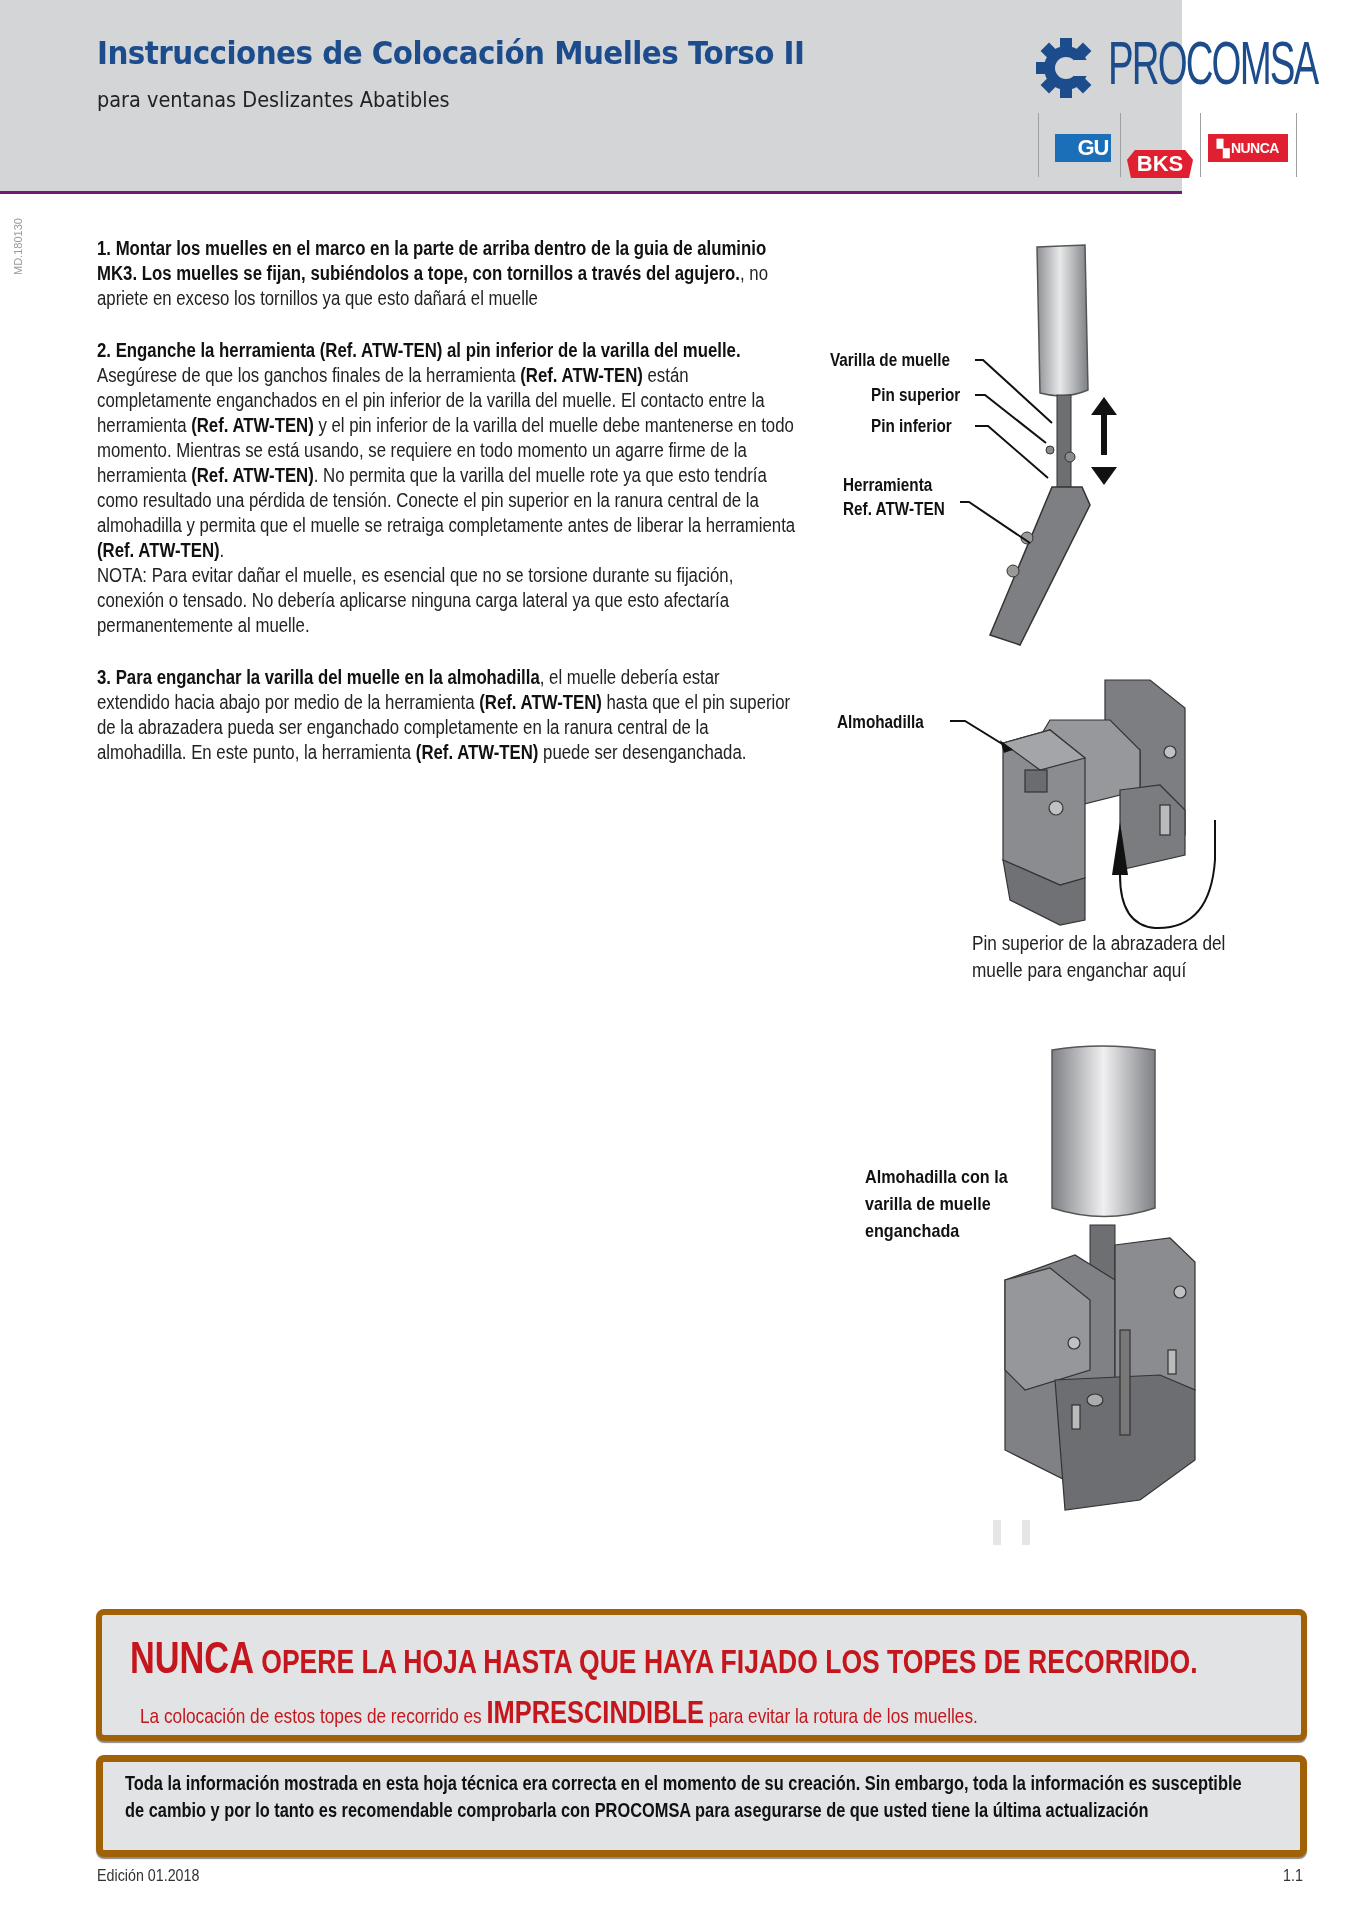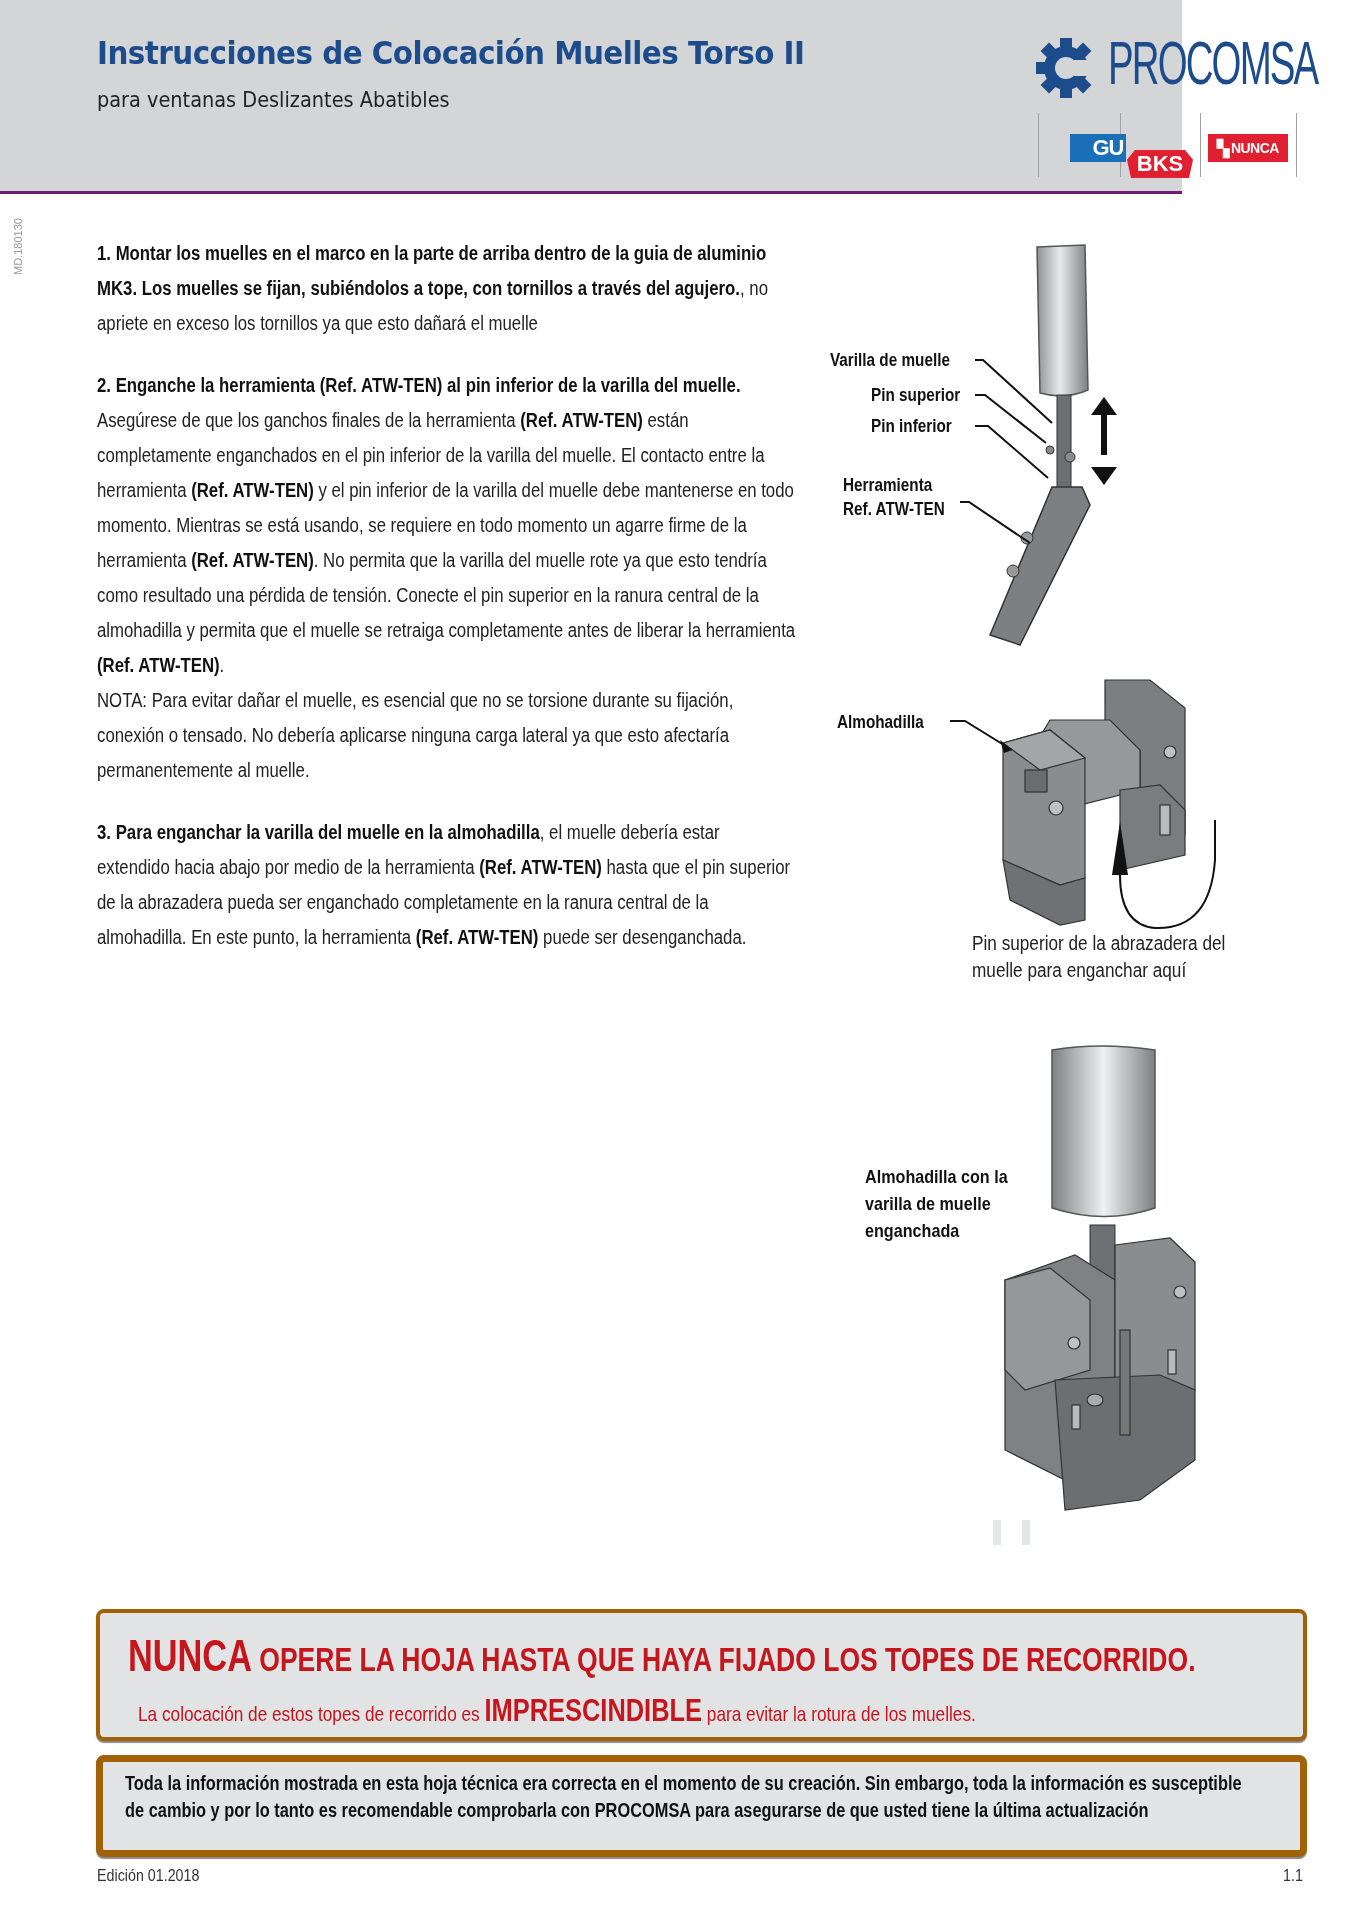--- a/index.html
+++ b/index.html
@@ -9,40 +9,40 @@
   
   .header { position: absolute; left: 0; top: 0; width: 1182px; height: 194px; background: #d4d5d7; border-bottom: 3px solid #701a75; }
   .title { position: absolute; left: 97px; top: 34px; font-family: "DejaVu Sans", sans-serif; font-weight: bold; font-size: 32px; color: #1d4c8c; letter-spacing: -0.6px; transform: scaleX(0.92); transform-origin: left; white-space: nowrap; }
   .subtitle { position: absolute; left: 97px; top: 88px; font-family: "DejaVu Sans", sans-serif; font-size: 21px; color: #222; transform: scaleX(0.92); transform-origin: left; white-space: nowrap; }
 
   .logo { position: absolute; left: 1030px; top: 30px; width: 300px; height: 160px; }
   .logo-gear { position: absolute; left: 4px; top: 6px; width: 64px; height: 64px; }
   .logo-text { position: absolute; left: 78px; top: 2px; font-family: "Liberation Sans Narrow", "Liberation Sans", sans-serif; font-size: 62px; color: #1d4c8c; letter-spacing: -3px; transform: scaleX(0.62); transform-origin: left top; white-space: nowrap; line-height: 1; }
   .logo-sep { position: absolute; top: 83px; width: 1px; height: 64px; background: #9ea0a3; }
   .brand { position: absolute; top: 104px; height: 28px; color: #fff; font-weight: bold; font-family: "Liberation Sans", sans-serif; display: flex; align-items: center; justify-content: center; }
-  .brand-gu { left: 40px; width: 56px; background: #1a6fb8; font-size: 22px; letter-spacing: -1px; padding-left: 20px; }
+  .brand-gu { left: 25px; width: 56px; background: #1a6fb8; font-size: 22px; letter-spacing: -1px; padding-left: 20px; }
   .brand-bks { left: 97px; width: 66px; background: #e02030; font-size: 22px; clip-path: polygon(12% 0, 88% 0, 100% 35%, 94% 100%, 6% 100%, 0 35%); margin-top: 16px; }
   .brand-ferco { left: 178px; width: 80px; background: #e02030; font-size: 14px; letter-spacing: -0.5px; }
   .brand-ferco .mark { font-size: 16px; margin-right: 2px; }
 
   .side-code { position: absolute; left: 12px; top: 275px; transform: rotate(-90deg); transform-origin: left top; font-size: 11px; color: #9a9a9a; white-space: nowrap; }
 
   
-  .body-text { position: absolute; left: 97px; top: 236px; width: 700px; font-family: "Liberation Sans", sans-serif; font-size: 19.5px; line-height: 35px; color: #222; }
+  .body-text { position: absolute; left: 97px; top: 236px; width: 700px; font-family: "Liberation Sans", sans-serif; font-size: 19.5px; line-height: 25px; color: #222; }
   .body-text p { margin-bottom: 27px; }
   .b { font-weight: bold; color: #111; }
   .narrow { transform: scaleX(0.86); transform-origin: left top; width: 813px; }
 
   
   .fig { position: absolute; }
   .label { position: absolute; font-weight: bold; font-size: 18px; color: #111; white-space: nowrap; transform: scaleX(0.85); transform-origin: left top; }
   .label-plain { position: absolute; font-size: 20px; color: #222; line-height: 27px; transform: scaleX(0.86); transform-origin: left top; white-space: nowrap; }
 
   
-  .warn-box { position: absolute; left: 96px; top: 1609px; width: 1211px; height: 132px; background: #e2e3e5; border: 4px solid #a16207; border-radius: 8px; box-shadow: 0 2px 1px #888; }
+  .warn-box { position: absolute; left: 96px; top: 1609px; width: 1211px; height: 132px; background: #e2e3e5; border: 6px solid #a16207; border-radius: 8px; box-shadow: 0 2px 1px #888; }
   .warn-title { position: absolute; left: 28px; top: 18px; color: #c4161c; font-weight: bold; white-space: nowrap; transform: scaleX(0.78); transform-origin: left top; }
   .warn-title .big { font-size: 44px; }
   .warn-title .rest { font-size: 34px; }
   .warn-sub { position: absolute; left: 38px; top: 80px; color: #c4161c; white-space: nowrap; transform: scaleX(0.82); transform-origin: left top; font-size: 21px; }
   .warn-sub .big { font-size: 31px; font-weight: bold; }
 
   .info-box { position: absolute; left: 96px; top: 1755px; width: 1211px; height: 102px; background: #e2e3e5; border: 7px solid #a16207; border-radius: 8px; box-shadow: 0 2px 1px #888; }
   .info-text { position: absolute; left: 22px; top: 8px; width: 1340px; font-weight: bold; font-size: 19.5px; line-height: 27px; color: #111; transform: scaleX(0.84); transform-origin: left top; }
 
   .footer-left { position: absolute; left: 97px; top: 1866px; font-size: 17px; color: #333; transform: scaleX(0.84); transform-origin: left top; }

